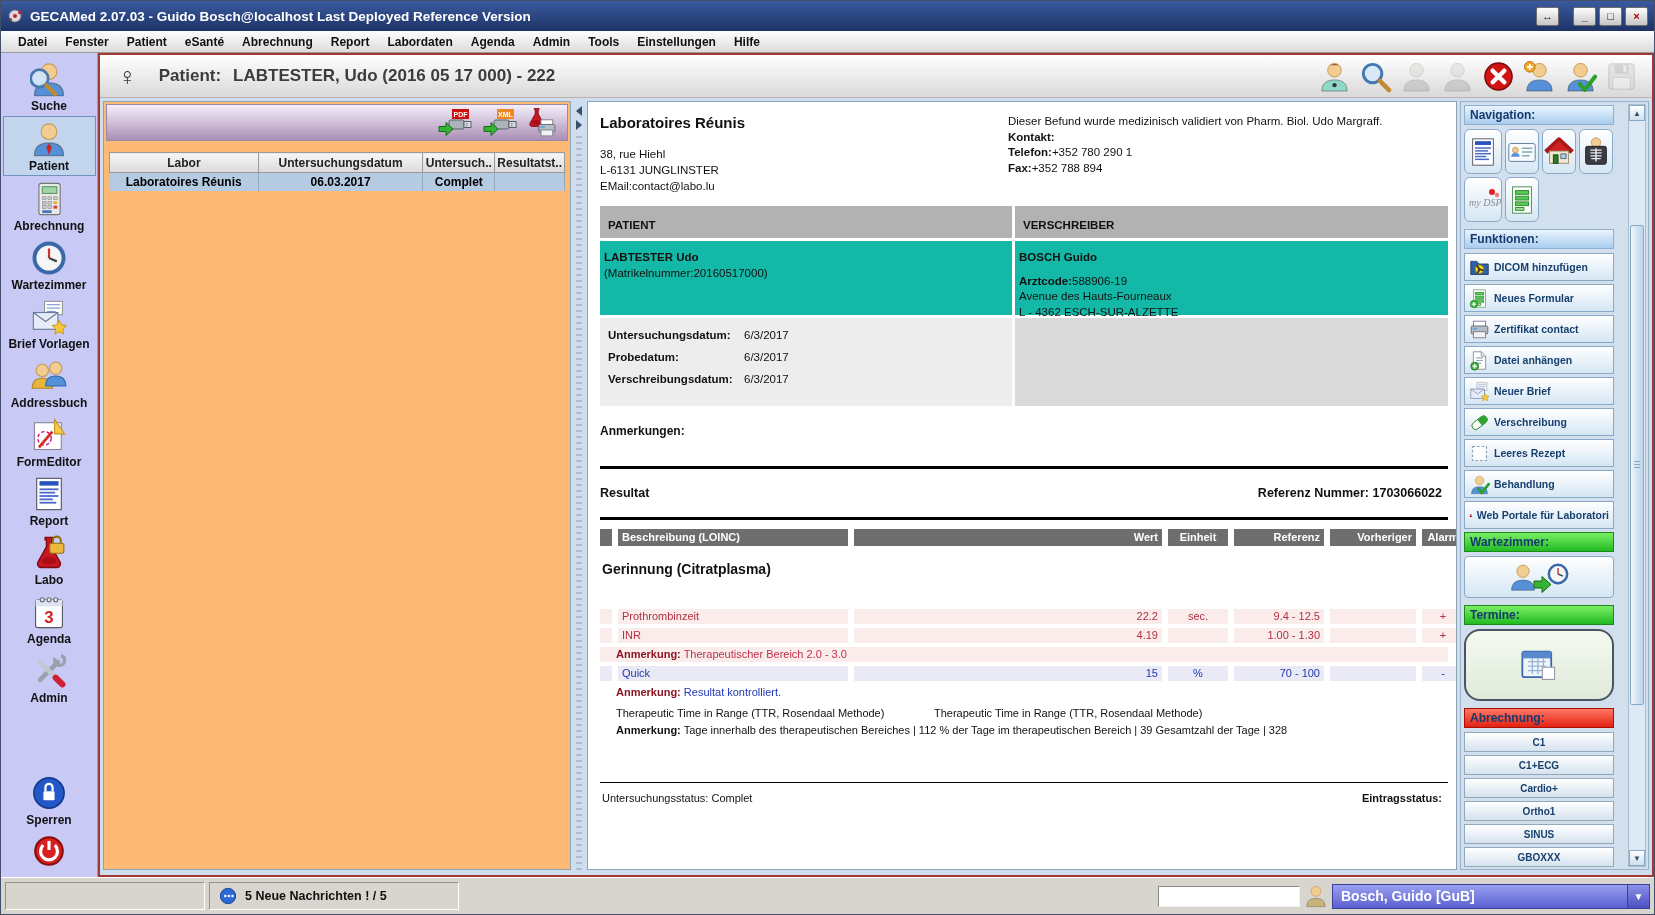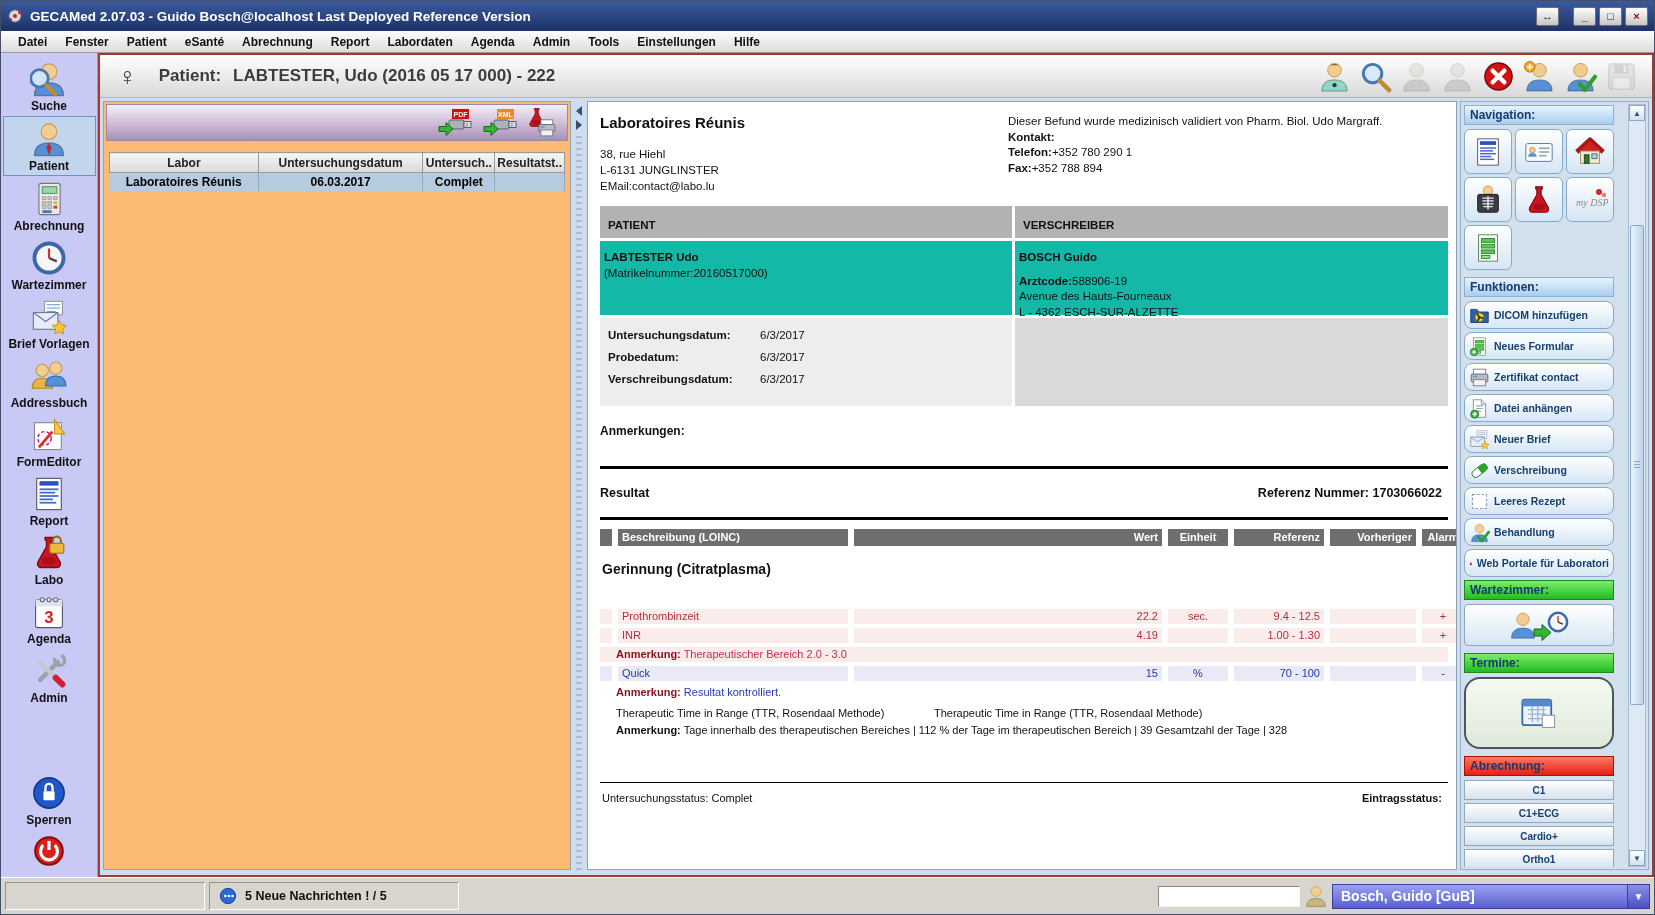--- a/index.html
+++ b/index.html
@@ -64,21 +64,21 @@
   .rep-inner { position:relative; padding:12px 8px 0 12px; }
   .lab-name { font-size:15px; font-weight:bold; }
   .lab-addr { margin-top:15px; line-height:1.4; }
   .kontakt { position:absolute; left:420px; top:12px; width:432px; line-height:1.35; }
   .rep-grid { display:flex; gap:3px; margin-top:12px; }
   .colL { width:412px; } .colR { flex:1; }
   .gray-h { background:#b2b2b2; font-weight:bold; height:32px; padding:13px 8px 0; }
   .info { background:#14b8a6; height:74px; padding:9px 4px; line-height:1.35; margin-top:3px; }
   .dates { background:#ededed; margin-top:3px; padding:11px 8px; height:88px; }
   .dates .dr { display:flex; margin-bottom:10px; }
-  .dates .dl { width:152px; font-weight:bold; }
+  .dates .dl { width:136px; font-weight:bold; }
   .colR .fill { background:#dadada; margin-top:3px; height:88px; }
   .anm { font-weight:bold; margin-top:18px; font-size:12px; }
   .hr3 { height:3px; background:#000; margin-top:28px; }
   .resline { display:flex; justify-content:space-between; font-weight:bold; font-size:12.5px; margin-top:17px; padding-right:6px; }
   .hr3b { height:3px; background:#000; margin-top:17px; margin-bottom:9px; }
 
   .res-h, .res-row { display:flex; gap:6px; }
   .res-h .c { background:#6e6e6e; color:#fff; font-weight:bold; font-size:11px; height:17px; line-height:17px; padding:0 4px; }
   .c.cL { width:12px; padding:0; flex:none; }
   .c.cN { width:230px; flex:none; }
@@ -104,25 +104,25 @@
   .rep-footer { display:flex; justify-content:space-between; font-size:11px; margin-top:9px; padding:0 6px 0 2px; }
 
   
   .rightwrap { position:absolute; top:46px; bottom:5px; left:1360px; right:3px; background:#d2e0ee; border:1px solid #9ab0c6; }
   .rp-content { position:absolute; left:3px; top:3px; width:150px; bottom:2px; overflow:hidden; }
   .rp-header { background:linear-gradient(#e9f4fd,#a9cdee); border:1px solid #8fb0d0; font-weight:bold; font-size:12px;
     color:#163a6e; padding:2px 5px; margin-bottom:4px; }
   .rp-header.green { background:linear-gradient(#7bee66,#22bb22); border-color:#1a8a1a; }
   .rp-header.red { background:linear-gradient(#ff7766,#e32211); border-color:#aa1100; }
   .rp-header.yellow { background:linear-gradient(#ffff8c,#eded2a); border-color:#b8b822; }
-  .nav-grid { display:grid; grid-template-columns:repeat(3,1fr); gap:3px; margin-bottom:7px; }
+  .nav-grid { display:grid; grid-template-columns:repeat(5,1fr); gap:3px; margin-bottom:7px; }
   .nav-btn { height:45px; background:linear-gradient(#ffffff,#d5e6f4); border:1px solid #89a9c9; border-radius:6px;
     display:flex; align-items:center; justify-content:center; cursor:pointer; }
   .fn-btn { height:28px; margin-bottom:3px; background:linear-gradient(#ffffff,#d5e6f4); border:1px solid #89a9c9;
-    border-radius:8px; display:flex; align-items:center; gap:4px; padding:0 4px; font-weight:bold; font-size:10.5px;
+    border-radius:0; display:flex; align-items:center; gap:4px; padding:0 4px; font-weight:bold; font-size:10.5px;
     color:#17406f; white-space:nowrap; overflow:hidden; cursor:pointer; }
   .wz-btn { height:42px; margin-bottom:7px; background:linear-gradient(#ffffff,#d5e6f4); border:1px solid #89a9c9;
     border-radius:4px; display:flex; align-items:center; justify-content:center; cursor:pointer; }
   .term-btn { height:72px; margin-bottom:7px; background:linear-gradient(#f5faf1,#dfe9da); border:2px solid #4a5560;
     border-radius:16px; display:flex; align-items:center; justify-content:center; cursor:pointer; }
   .ab-grid { display:grid; grid-template-columns:1fr; gap:3px; margin-bottom:20px; }
   .ab-btn { height:20px; background:linear-gradient(#ffffff,#d5e2ee); border:1px solid #92a8bd; display:flex;
     align-items:center; justify-content:center; font-size:10px; font-weight:bold; color:#17406f; cursor:pointer; }
 
   

